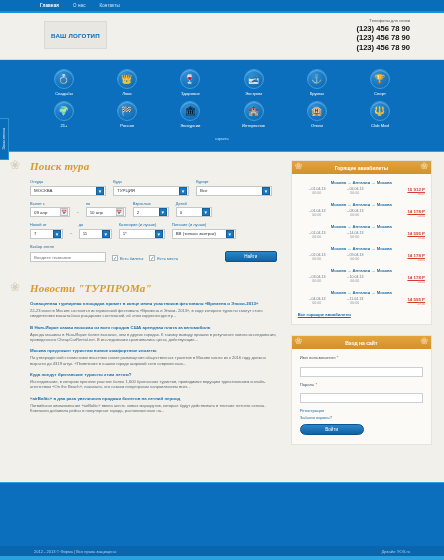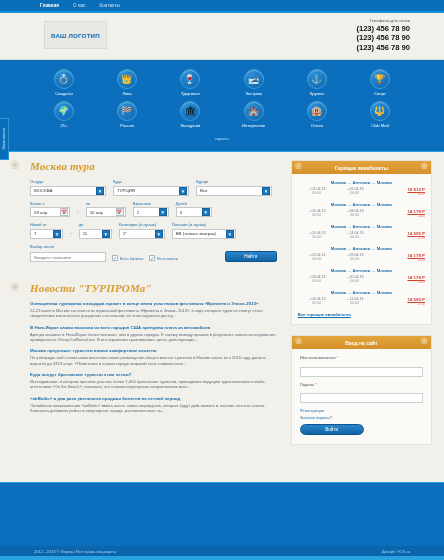--- a/index.html
+++ b/index.html
@@ -294,21 +294,21 @@
   </div>
   <div class="band-cut"></div>
 </div>
 
 <div class="content">
 
   <div class="col-left">
 
     <div class="block-title">
       <span class="orn">❀</span>
-      <h2>Москва тура</h2>
+      <h2>Поиск тура</h2>
     </div>
 
     <div class="search-form">
       <div class="frow">
         <div class="fld w-from">
           <div class="flabel">Откуда</div>
           <div class="fctl">
             <span class="val">МОСКВА</span>
             <span class="btn-sq">▾</span>
           </div>

